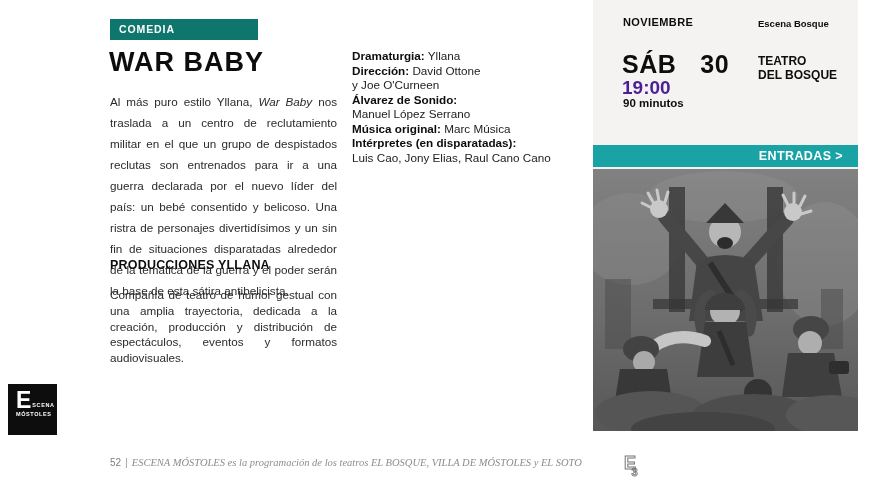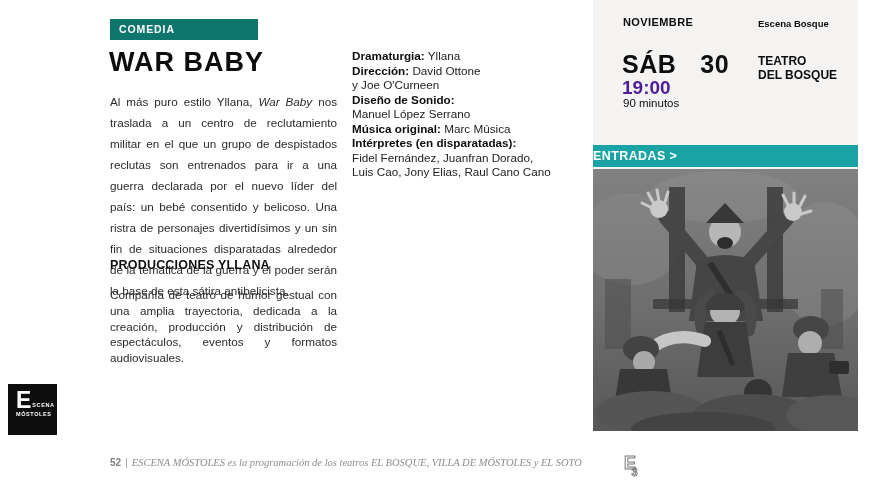--- a/index.html
+++ b/index.html
@@ -66,35 +66,35 @@
     position: absolute; left: 29px; top: 52px;
     font-size: 25px; font-weight: bold; color: #0d0d0d; line-height: 1; letter-spacing: 0.5px;
   }
   .panel-day .day-number { margin-left: 24px; }
   .panel-time {
     position: absolute; left: 29px; top: 78px;
     font-size: 19px; font-weight: bold; color: #4c1d95; line-height: 1;
   }
   .panel-duration {
     position: absolute; left: 30px; top: 97px;
-    font-size: 11.5px; font-weight: normal; color: #0d0d0d;
+    font-size: 11.5px; font-weight: bold; color: #0d0d0d;
   }
   .panel-prices {
     position: absolute; left: 30px; top: 110px;
     font-size: 11.5px; font-weight: bold; color: #0d0d0d; margin-top: 44px;
   }
   .panel-venue {
     position: absolute; left: 165px; top: 55px;
     font-size: 12px; font-weight: bold; line-height: 13.5px; color: #0d0d0d;
   }
   .tickets-bar {
     position: absolute; left: 0; top: 145px; width: 265px; height: 22px;
     background: #1aa3a4; color: #ffffff;
     font-size: 12.5px; font-weight: bold; letter-spacing: 0.4px;
-    line-height: 22px; padding-right: 15px;
+    text-align: right; line-height: 22px; padding-right: 15px;
     cursor: pointer;
   }
   .show-photo {
     position: absolute; left: 0; top: 169px; width: 265px; height: 262px;
     display: block;
   }
   .panel-monogram {
     position: absolute; left: 30px; top: 451px; width: 18px; height: 27px;
   }
 
@@ -106,21 +106,21 @@
   .em-row { display: flex; align-items: flex-end; }
   .em-e { font-size: 23px; font-weight: bold; line-height: 17px; }
   .em-scena { font-size: 5.5px; font-weight: bold; letter-spacing: 0.6px; margin: 0 0 1px 1px; }
   .em-mostoles { font-size: 5.5px; font-weight: bold; letter-spacing: 0.6px; margin-top: 2px; }
 
   
   .footer {
     position: absolute; left: 110px; top: 457px;
     font-size: 10px; color: #8d8d8d; white-space: nowrap;
   }
-  .footer .pg { font-weight: bold; color: #7e7e7e; margin-top: 35px; }
+  .footer .pg { font-weight: normal; color: #7e7e7e; margin-top: 35px; }
   .footer .sep { margin: 0 4px; color: #9a9a9a; }
   .footer .ftxt {
     font-family: "Liberation Serif", serif; font-style: italic;
     font-size: 10.5px; color: #8d8d8d;
   }
 </style>
 </head>
 <body>
 
 <div class="page">
@@ -131,25 +131,24 @@
 
   <p class="intro-par"><span>Al más puro estilo Yllana, </span><span class="italic">War Baby</span><span> nos traslada a un centro de reclutamiento militar en el que un grupo de despistados reclutas son entrenados para ir a una guerra declarada por el nuevo líder del país: un bebé consentido y belicoso. Una ristra de personajes divertidísimos y un sin fin de situaciones disparatadas alrededor de la temática de la guerra y el poder serán la base de esta sátira antibelicista.</span></p>
 
   <h2 class="company-heading">PRODUCCIONES YLLANA</h2>
   <p class="company-par">Compañía de teatro de humor gestual con una amplia trayectoria, dedicada a la creación, producción y distribución de espectáculos, eventos y formatos audiovisuales.</p>
 
   <div class="credits">
     <div class="credit-line"><span class="lbl">Dramaturgia:</span><span> Yllana</span></div>
     <div class="credit-line"><span class="lbl">Dirección:</span><span> David Ottone</span></div>
     <div class="credit-line"><span class="lbl"></span><span>y Joe O'Curneen</span></div>
-    <div class="credit-line"><span class="lbl">Diseño de Sonido:</span><span></span></div>
+    <div class="credit-line"><span class="lbl">Álvarez de Sonido:</span><span></span></div>
     <div class="credit-line"><span class="lbl"></span><span>Manuel López Serrano</span></div>
     <div class="credit-line"><span class="lbl">Música original:</span><span> Marc Música</span></div>
     <div class="credit-line"><span class="lbl">Intérpretes (en disparatadas):</span><span></span></div>
-    <div class="credit-line"><span class="lbl"></span><span>Fidel Fernández, Juanfran Dorado,</span></div>
     <div class="credit-line"><span class="lbl"></span><span>Luis Cao, Jony Elias, Raul Cano Cano</span></div>
   </div>
 
   <div class="panel">
     <div class="panel-month">NOVIEMBRE</div>
     <div class="panel-venue-short">Escena Bosque</div>
 
     <div class="panel-day"><span class="day-name">SÁB</span><span class="day-number">30</span></div>
 
     <div class="panel-time">19:00</div>

